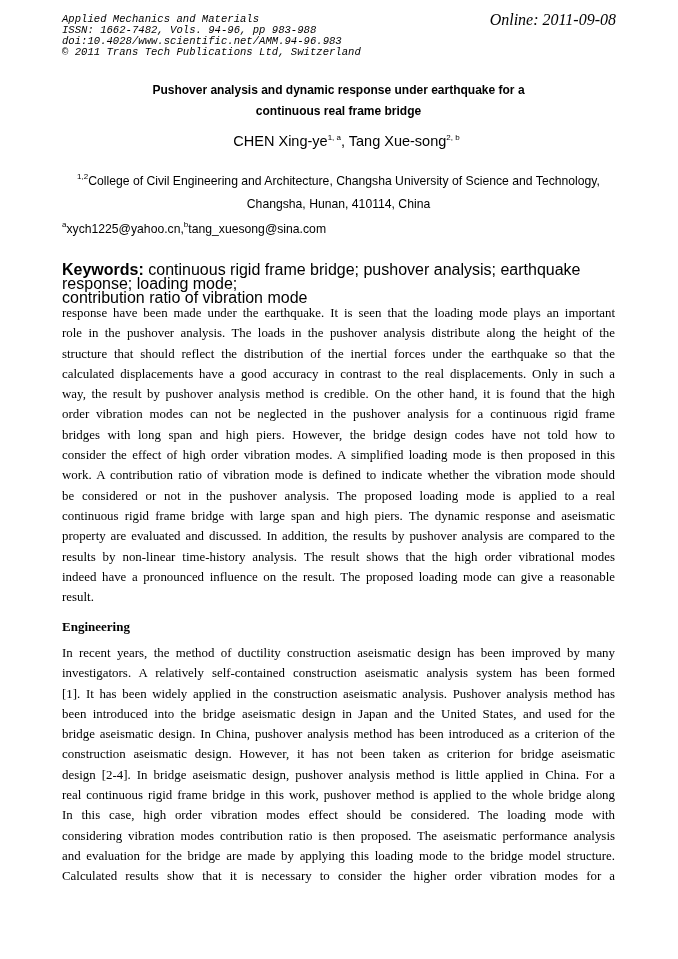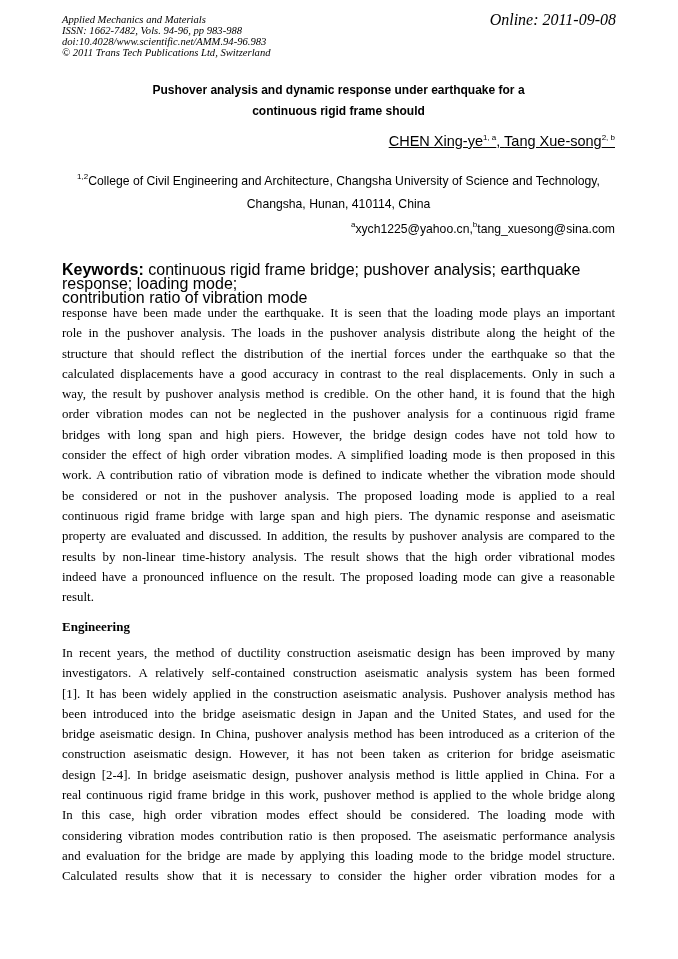--- a/index.html
+++ b/index.html
@@ -1,23 +1,23 @@
 <!DOCTYPE html>
 <html><head>
 <meta charset="utf-8">
 <style>
   html, body { margin: 0; padding: 0; background: #ffffff; }
   body { width: 678px; height: 959px; position: relative; overflow: hidden; color: #000; }
-  .hdr { position: absolute; left: 62px; top: 14px; font-family: Liberation Serif, serif; font-style: italic; font-size: 10.6px; line-height: 11px; }
+  .hdr { position: absolute; left: 62px; top: 14px; font-family: Liberation Mono, monospace; font-style: italic; font-size: 10.6px; line-height: 11px; }
   .hdr-right { position: absolute; right: 62px; top: 14px; font-family: "Liberation Serif", serif; font-style: italic; font-size: 16px; line-height: 11px; }
   .title { position: absolute; left: 62px; width: 553px; top: 80px; text-align: center; font-family: "Liberation Sans", sans-serif; font-weight: bold; font-size: 12px; line-height: 21px; }
-  .authors { position: absolute; left: 62px; width: 553px; top: 132px; text-align: right; font-family: "Liberation Sans", sans-serif; font-size: 14.5px; line-height: 18px; text-decoration: underline; }
+  .authors { position: absolute; left: 70px; width: 553px; top: 132px; text-align: center; font-family: "Liberation Sans", sans-serif; font-size: 14.5px; line-height: 18px; }
   .authors sup, .affil sup, .emails sup { font-size: 8px; vertical-align: 6px; line-height: 0; }
   .affil { position: absolute; left: 62px; width: 553px; top: 170px; text-align: center; font-family: "Liberation Sans", sans-serif; font-size: 12.2px; line-height: 23px; }
-  .emails { position: absolute; left: 62px; width: 553px; top: 221px; text-align: right; font-family: "Liberation Sans", sans-serif; font-size: 12.2px; line-height: 16px; }
+  .emails { position: absolute; left: 62px; width: 553px; top: 221px; text-align: left; font-family: "Liberation Sans", sans-serif; font-size: 12.2px; line-height: 16px; }
   .keywords { position: absolute; left: 62px; width: 553px; top: 263px; font-family: "Liberation Sans", sans-serif; font-size: 16px; line-height: 14px; }
   .keywords b { font-weight: bold; }
   .body-text { position: absolute; left: 62px; width: 553px; font-family: "Liberation Serif", serif; font-size: 12.9px; line-height: 20.3px; }
   .line { display: block; text-align: justify; text-align-last: justify; white-space: nowrap; height: 20.3px; }
   .line.last { text-align-last: left; }
   .abstract { top: 303px; }
   .intro-h { position: absolute; left: 62px; top: 619px; font-family: "Liberation Serif", serif; font-weight: bold; font-size: 13px; line-height: 16px; }
   .intro { top: 643px; }
   .lead { font-weight: bold; }
 </style>
@@ -27,21 +27,21 @@
 <div class="hdr">
   <div>Applied Mechanics and Materials</div>
   <div>ISSN: 1662-7482, Vols. 94-96, pp 983-988</div>
   <div>doi:10.4028/www.scientific.net/AMM.94-96.983</div>
   <div>© 2011 Trans Tech Publications Ltd, Switzerland</div>
 </div>
 <div class="hdr-right">Online: 2011-09-08</div>
 
 <div class="title">
   <div>Pushover analysis and dynamic response under earthquake for a</div>
-  <div>continuous rigid frame should</div>
+  <div>continuous real frame bridge</div>
 </div>
 
 <div class="authors">
   <span>CHEN Xing-ye</span><sup>1, a</sup><span>, </span><span>Tang Xue-song</span><sup>2, b</sup>
 </div>
 
 <div class="affil">
   <div><sup>1,2</sup><span>College of Civil Engineering and Architecture, Changsha University of Science and Technology,</span></div>
   <div>Changsha, Hunan, 410114, China</div>
 </div>

